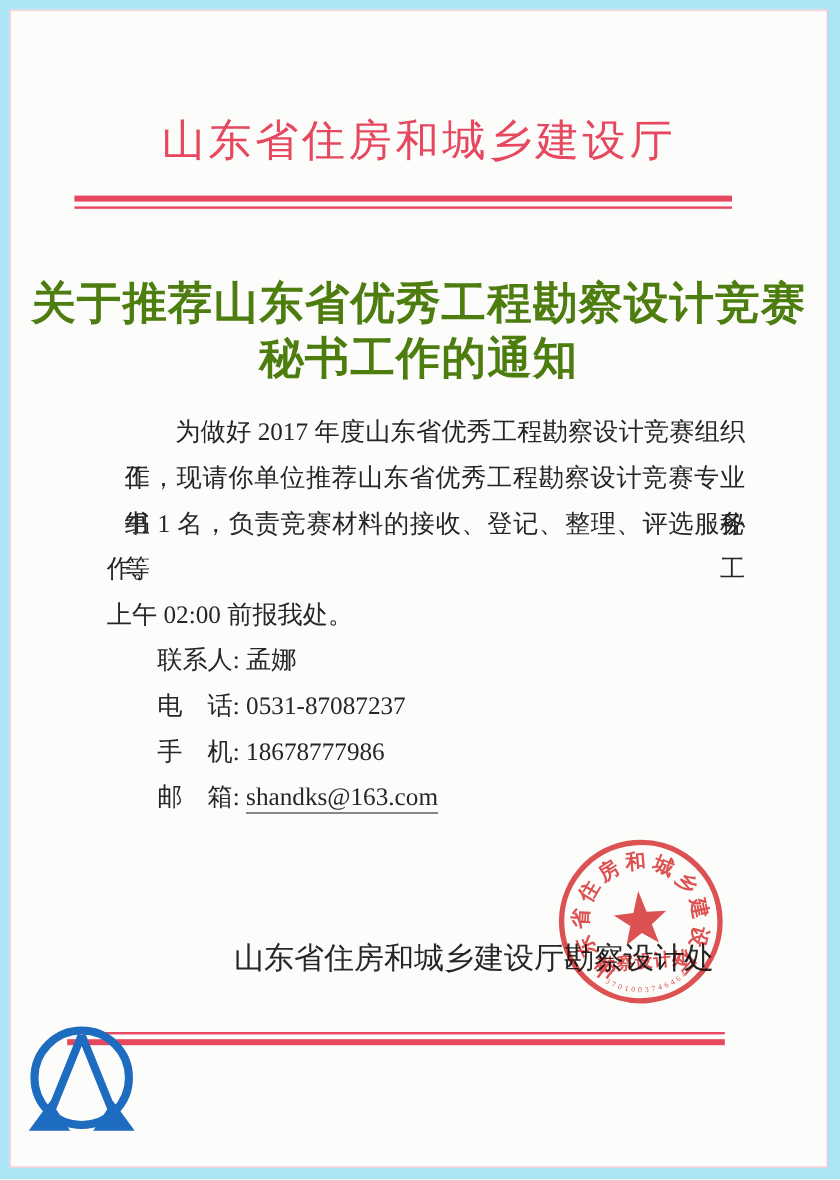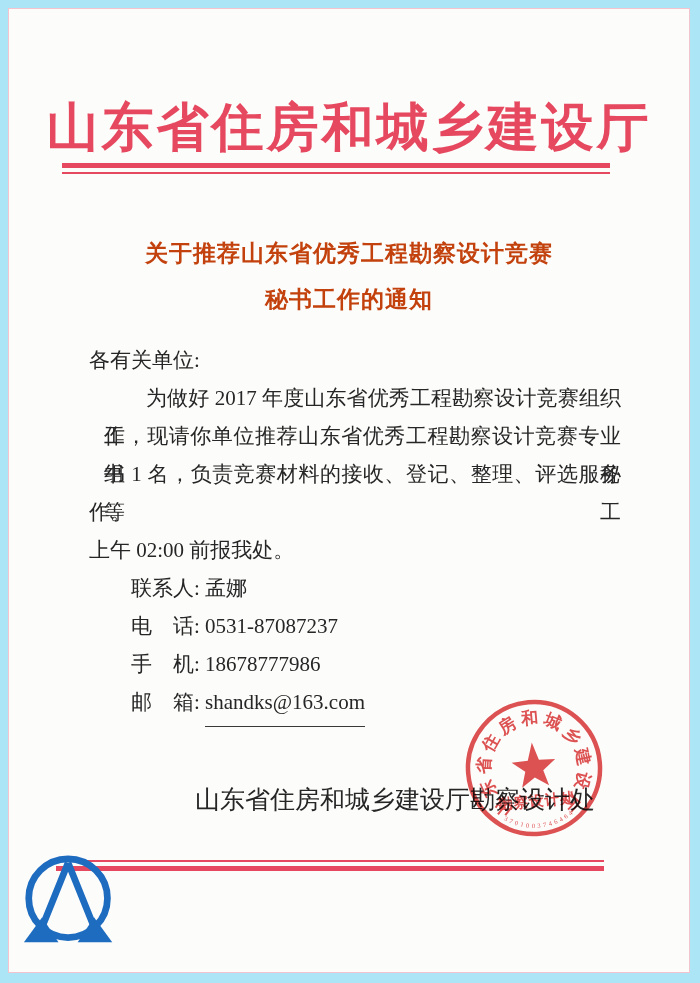--- a/index.html
+++ b/index.html
@@ -5,36 +5,36 @@
   :root{
     --frame:#abe5f6; --paper:#fcfcfb; --red:#e6485f; --seal:#dd4343;
     --blue:#1e6cc0; --ink:#262626; --pink-line:#f5c3cd;
   }
   html,body{margin:0;padding:0;}
   body{font-family:"Liberation Serif","DejaVu Serif",serif;}
   .frame{position:relative;width:700px;height:983px;background:var(--frame);overflow:hidden;}
   .page{position:absolute;left:8px;top:8px;width:682px;height:965px;
         background:var(--paper);border:1px solid var(--pink-line);box-sizing:border-box;}
   .letterhead{position:absolute;left:0;top:84px;width:100%;text-align:center;
-        font-size:52px;font-weight:bold;letter-spacing:3px;color:var(--red);
+        font-size:36px;font-weight:normal;letter-spacing:3px;color:var(--red);
         font-family:"Liberation Serif","DejaVu Serif",serif;white-space:nowrap;}
   .rule{position:absolute;left:53px;width:548px;background:var(--red);}
   .rule-top-thick{top:154px;height:5px;}
   .rule-top-thin{top:163px;height:2px;}
   .rule-bot-thin{top:851px;height:2px;left:47px;}
   .rule-bot-thick{top:857px;height:5px;left:47px;}
   .doc-title{position:absolute;left:0;top:221px;width:100%;text-align:center;
-        font-size:23px;font-weight:700;color:#c2410c;line-height:46px;
+        font-size:37px;font-weight:700;color:#4d7c0f;line-height:46px;
         font-family:"Liberation Sans","DejaVu Sans",sans-serif;letter-spacing:1px;}
   .body-block{position:absolute;left:80px;top:332px;width:532px;
         font-size:21px;color:var(--ink);}
   .body-block .line{height:38px;line-height:38px;white-space:nowrap;}
   .body-block .line.indent{text-indent:42px;}
   .body-block .line.fill{white-space:normal;text-align:justify;text-align-last:justify;margin-left:15px;}
-  .body-block .u{border-bottom:1.5px solid #3a3a3a;padding-bottom:12px;margin-top:8px;}
+  .body-block .u{border-bottom:1.5px solid #3a3a3a;padding-bottom:1px;margin-top:8px;}
   .signature{position:absolute;right:94px;top:779px;text-align:right;
         font-size:25px;color:var(--ink);line-height:24px;white-space:nowrap;}
   .signature .sig-date{margin-top:14px;margin-right:8px;letter-spacing:2px;}
   .seal{position:absolute;left:445px;top:679px;width:160px;height:160px;
         mix-blend-mode:multiply;opacity:.92;transform:rotate(-5deg);}
   .seal text{fill:var(--seal);font-family:"Liberation Serif","DejaVu Serif",serif;}
   #seal-ring text{font-size:17px;font-weight:bold;text-anchor:middle;dominant-baseline:central;}
   #seal-center{font-size:14.5px;font-weight:bold;text-anchor:middle;letter-spacing:1px;}
   #seal-code text{font-size:6.5px;text-anchor:middle;dominant-baseline:central;}
   .seal .ring-circle{fill:none;stroke:var(--seal);stroke-width:4.5px;}
@@ -55,21 +55,20 @@
     <div class="letterhead">山东省住房和城乡建设厅</div>
     <div class="rule rule-top-thick"></div>
     <div class="rule rule-top-thin"></div>
 
     <div class="doc-title">
       <div>关于推荐山东省优秀工程勘察设计竞赛</div>
       <div>秘书工作的通知</div>
     </div>
 
     <div class="body-block" id="body-lines">
-        <div class="line">各有关单位:</div>
         <div class="line indent fill">为做好 2017 年度山东省优秀工程勘察设计竞赛组织工</div>
         <div class="line fill">作，现请你单位推荐山东省优秀工程勘察设计竞赛专业组秘</div>
         <div class="line fill">书 1 名，负责竞赛材料的接收、登记、整理、评选服务等工</div>
         <div class="line">作。</div>
         <div class="line">上午 02:00 前报我处。</div>
         <div class="line indent">联系人: 孟娜</div>
         <div class="line indent">电　话: 0531-87087237</div>
         <div class="line indent">手　机: 18678777986</div>
         <div class="line indent"><span>邮　箱: </span><span class="u">shandks@163.com</span></div>
       </div>

